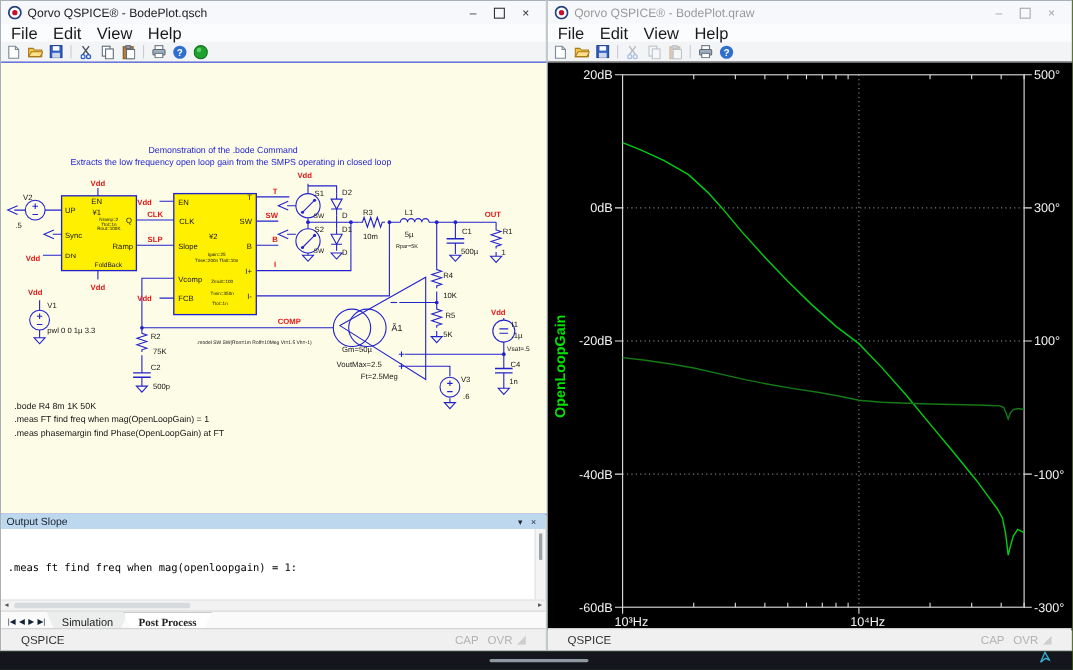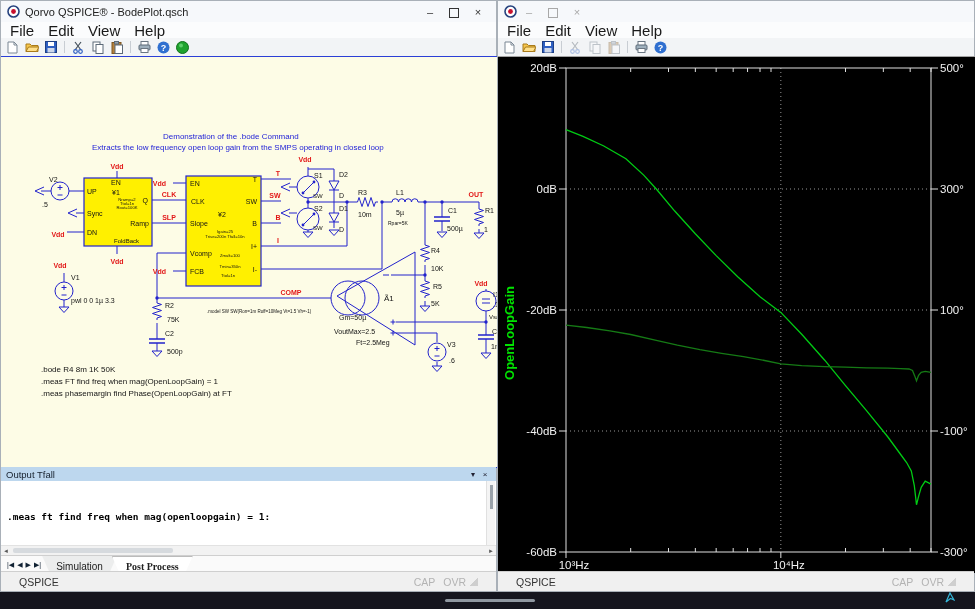--- a/index.html
+++ b/index.html
@@ -12,25 +12,25 @@
   .inactive .titletext{color:#9a9a9a;}
   .wctl{width:24px;text-align:center;color:#333;font-size:11px;cursor:default;}
   .inactive .wctl{color:#a8a8a8;}
   .sqbox{display:inline-block;width:8px;height:8px;border:1px solid #333;vertical-align:middle;}
   .inactive .sqbox{border-color:#a8a8a8;}
   .menubar{height:16px;display:flex;align-items:center;gap:14px;padding-left:9px;font-size:15px;background:#fbfcfd;color:#1a1a1a;}
   .toolbar{height:18px;background:#f2f4f6;border-bottom:1px solid #d8dce1;display:flex;align-items:center;padding-left:4px;gap:4px;}
   .tbtn{width:15px;height:14px;display:flex;align-items:center;justify-content:center;}
   .tbtn.dim{opacity:.35;}
   .tsep{width:1px;height:12px;background:#c8cdd3;margin:0 2px;}
-  .schematic{position:absolute;top:55px;left:0;width:523px;height:412px;background:#fdfce6;border-top:1px solid #2b3fd6;border-bottom:1px solid #2b3fd6;box-sizing:border-box;padding-left:28px;}
+  .schematic{position:absolute;top:55px;left:0;width:523px;height:412px;background:#fdfce6;border-top:1px solid #2b3fd6;border-bottom:1px solid #2b3fd6;box-sizing:border-box;}
   .outtitle{position:absolute;top:466px;left:0;width:495px;height:14px;background:#bdd7ee;display:flex;align-items:center;padding:0 5px;font-size:9.5px;color:#17212e;box-sizing:border-box;}
   .outtitle .sp{flex:1;}
   .outtitle .obtn{width:12px;text-align:center;font-size:8px;color:#223;}
-  .outbody{position:absolute;top:480px;left:0;width:487px;height:64px;background:#fff;font-family:"DejaVu Sans Mono","Liberation Mono",monospace;font-weight:bold;font-size:9.5px;line-height:13px;white-space:pre;color:#000;padding:3px 0 0 6px;box-sizing:border-box;overflow:hidden;}
+  .outbody{position:absolute;top:480px;left:0;width:487px;height:64px;background:#fff;font-family:"DejaVu Sans Mono","Liberation Mono",monospace;font-weight:normal;font-size:9.5px;line-height:13px;white-space:pre;color:#000;padding:3px 0 0 6px;box-sizing:border-box;overflow:hidden;}
   .vscroll{position:absolute;top:480px;right:1px;width:9px;height:64px;background:#f4f4f4;border-left:1px solid #e0e0e0;box-sizing:border-box;}
   .vthumb{position:absolute;top:4px;right:2px;width:3px;height:24px;background:#9aa2aa;}
   .hscroll{position:absolute;top:544px;left:0;width:495px;height:10px;background:#f2f2f2;border-top:1px solid #e2e2e2;display:flex;align-items:center;justify-content:space-between;padding:0 2px;font-size:6px;color:#555;box-sizing:border-box;}
   .hthumb{position:absolute;left:12px;top:2px;width:160px;height:5px;background:#d6dade;border-radius:2px;}
   .tabsrow{position:absolute;top:554px;left:0;width:495px;height:18px;background:#fafafa;border-top:1px solid #cfcfcf;display:flex;align-items:stretch;font-size:10px;color:#222;}
   .tabnav{display:flex;align-items:center;gap:3px;padding:0 6px;font-size:7px;color:#123;}
   .tab{padding:2px 14px 0 14px;margin-left:-5px;clip-path:polygon(0 0,100% 0,calc(100% - 8px) 100%,8px 100%);background:#eceded;display:flex;align-items:center;justify-content:flex-end;}
   .tab.active{background:#fff;font-weight:bold;box-shadow:inset 0 0 0 1px #bbb;font-family:Liberation Serif, serif;}
   .statusbar{position:absolute;bottom:0;left:0;right:0;height:20px;background:#f0f0f0;border-top:1px solid #cfcfcf;display:flex;align-items:center;font-size:10.5px;color:#333;padding:0 18px;box-sizing:border-box;}
   .statusbar .sp{flex:1;}
@@ -320,21 +320,21 @@
           <text x="462" y="348" fill="#141414" font-size="7" text-anchor="start" font-weight="normal" font-family="Liberation Sans,sans-serif">1n</text>
           <text x="136" y="307" fill="#141414" font-size="7" text-anchor="start" font-weight="normal" font-family="Liberation Sans,sans-serif">R2</text>
           <text x="138" y="321" fill="#141414" font-size="7" text-anchor="start" font-weight="normal" font-family="Liberation Sans,sans-serif">75K</text>
           <text x="136" y="335" fill="#141414" font-size="7" text-anchor="start" font-weight="normal" font-family="Liberation Sans,sans-serif">C2</text>
           <text x="138" y="353" fill="#141414" font-size="7" text-anchor="start" font-weight="normal" font-family="Liberation Sans,sans-serif">500p</text>
           <text x="178" y="312" fill="#141414" font-size="4.5" text-anchor="start" font-weight="normal" font-family="Liberation Sans,sans-serif">.model SW SW(Ron=1m Roff=10Meg Vt=1.5 Vh=-1)</text>
         </svg>
     </div>
 
     <div class="outtitle">
-      <span>Output Tfall</span>
+      <span>Output Slope</span>
       <span class="sp"></span>
       <span class="obtn">▾</span>
       <span class="obtn">×</span>
     </div>
     <div class="outbody">
       <div>.meas ft find freq when mag(openloopgain) = 1:</div>
       
       
       
     </div>
@@ -372,20 +372,21 @@
   </div>
 
   <div class="window inactive" id="win-right">
     <div class="titlebar">
       <span>
         <svg width="13" height="13">
             <circle cx="6.5" cy="6.5" r="5.5" fill="#fff" stroke="#26427e" stroke-width="1.6"></circle>
             <circle cx="6.5" cy="6.5" r="2.4" fill="#c8102e"></circle>
           </svg>
       </span>
+      <span class="titletext">Qorvo QSPICE® - BodePlot.qraw</span>
       <span class="wctl">–</span>
       <span class="wctl"><span class="sqbox"></span></span>
       <span class="wctl">×</span>
     </div>
     <div class="menubar">
       <span>File</span>
       <span>Edit</span>
       <span>View</span>
       <span>Help</span>
     </div>

